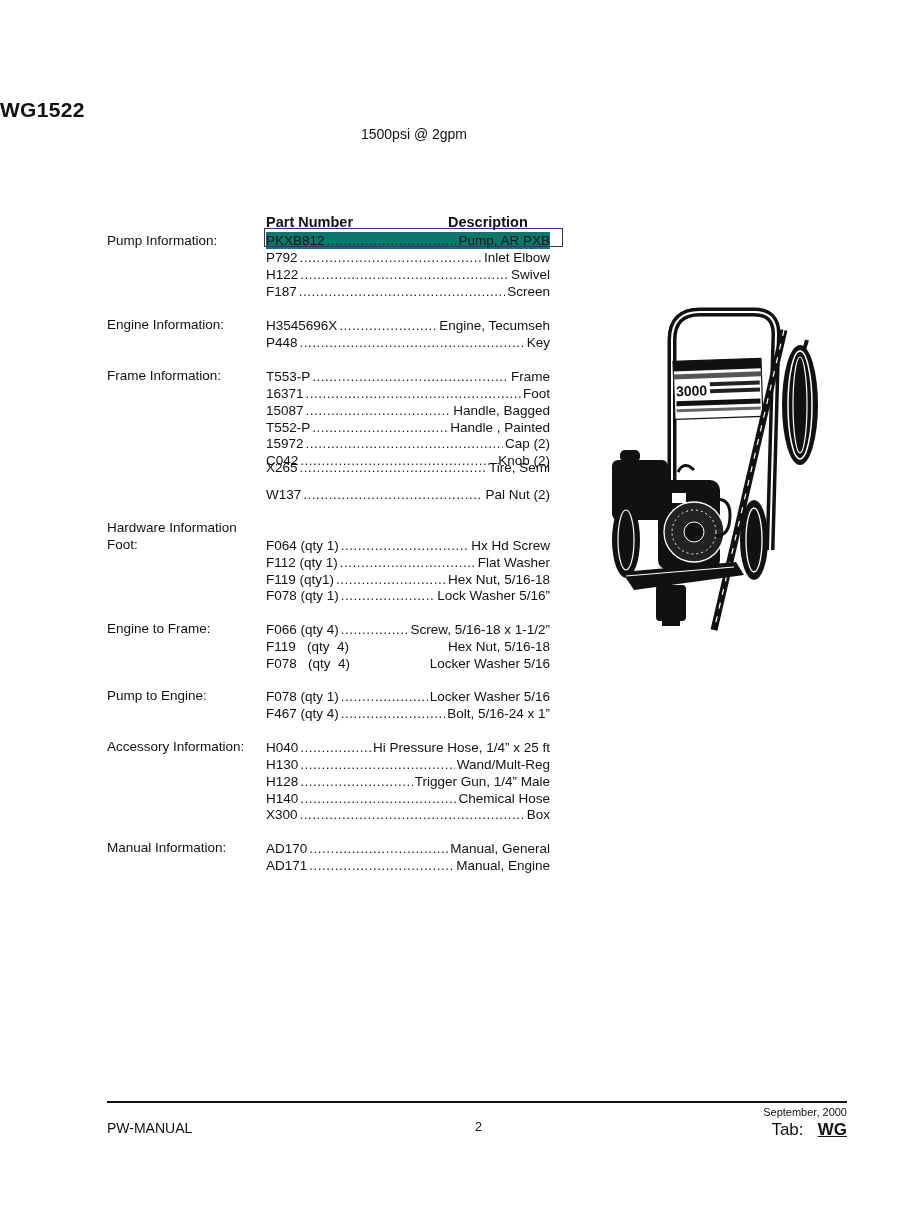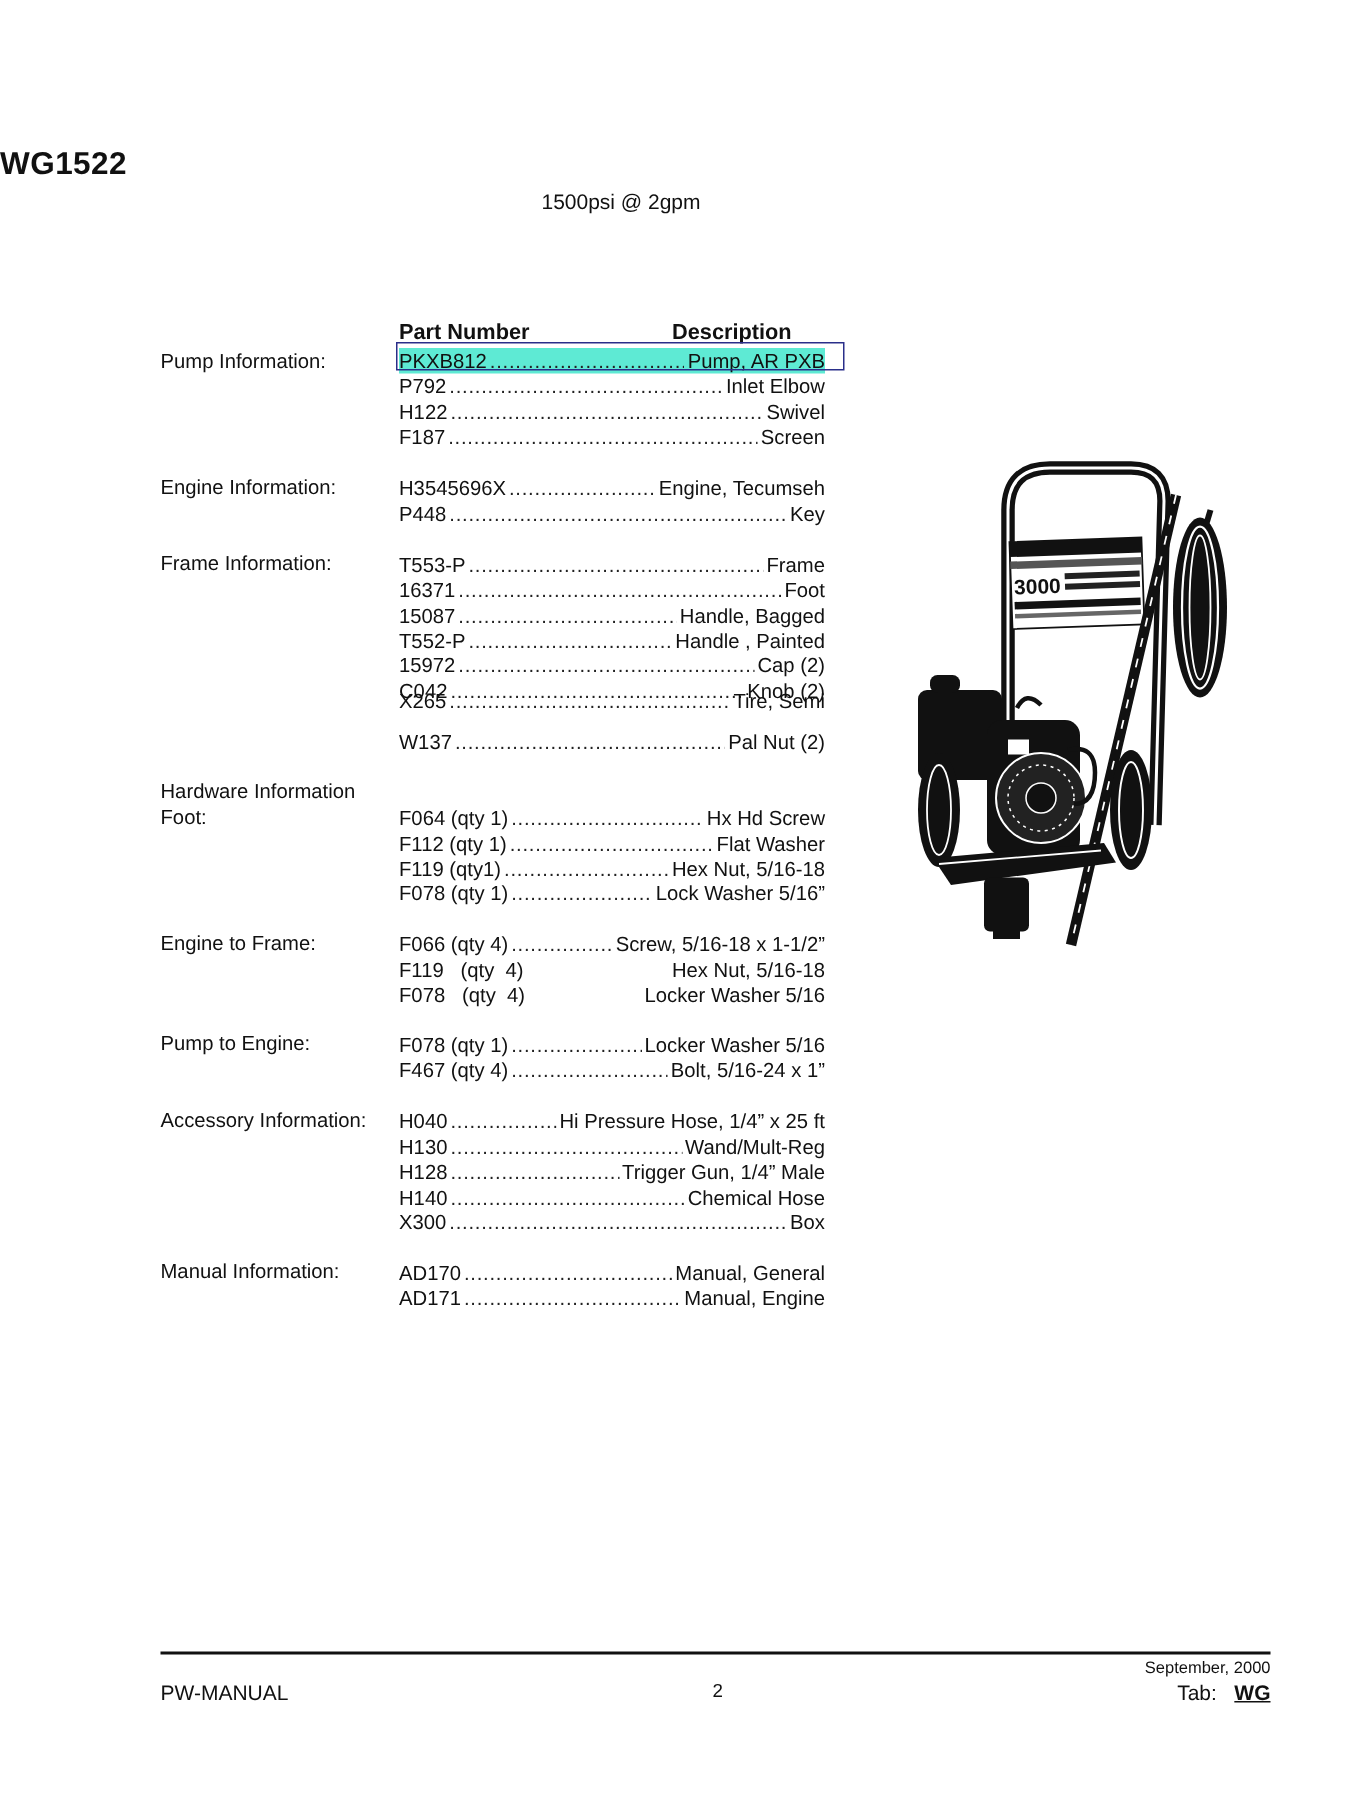--- a/index.html
+++ b/index.html
@@ -13,32 +13,32 @@
   .col-head.pn { left: 266px; }
   .col-head.desc { left: 448px; }
   .sec-label { position: absolute; left: 107px; font-size: 13.5px; white-space: nowrap; }
   .row { position: absolute; left: 266px; width: 284px; height: 17px; font-size: 13.5px;
          display: flex; align-items: baseline; white-space: nowrap; line-height: 17px; }
   .row .pn { flex: 0 0 auto; }
   .row .dots { flex: 1 1 auto; overflow: hidden; margin: 0 2px; color: #222; letter-spacing: 0.5px; }
   .row .dots::before { content: "................................................................................................................................................................"; }
   .row .dots.nodots::before { content: ""; }
   .row .desc { flex: 0 0 auto; text-align: left; }
-  .row.highlight { background: #5eead4; }
+  .row.highlight { background: #0f766e; }
   .hl-box { position: absolute; left: 264px; top: 228px; width: 299px; height: 19px;
             border: 1.5px solid #2a2f8a; box-sizing: border-box; }
 
   .illustration { position: absolute; left: 604px; top: 300px; width: 232px; height: 340px; }
 
   .footer-rule { position: absolute; left: 107px; top: 1101px; width: 740px; height: 0;
                  border-top: 2px solid #111; }
   .footer-left { position: absolute; left: 107px; top: 1120px; font-size: 14px; }
   .footer-page { position: absolute; left: 475px; top: 1120px; font-size: 12.5px; }
   .footer-date { position: absolute; right: 59px; top: 1106px; font-size: 11px; text-align: right; }
-  .footer-tab { position: absolute; right: 59px; top: 1120px; font-size: 14px; text-align: right; }
+  .footer-tab { position: absolute; right: 59px; top: 1120px; font-size: 17px; text-align: right; }
   .footer-tab .tabval { font-weight: bold; text-decoration: underline; }
 </style>
 </head>
 <body>
 
 <div class="title">WG1522</div>
 <div class="subtitle">1500psi @ 2gpm</div>
 
 <div class="col-head pn">Part Number</div>
 <div class="col-head desc">Description</div>

